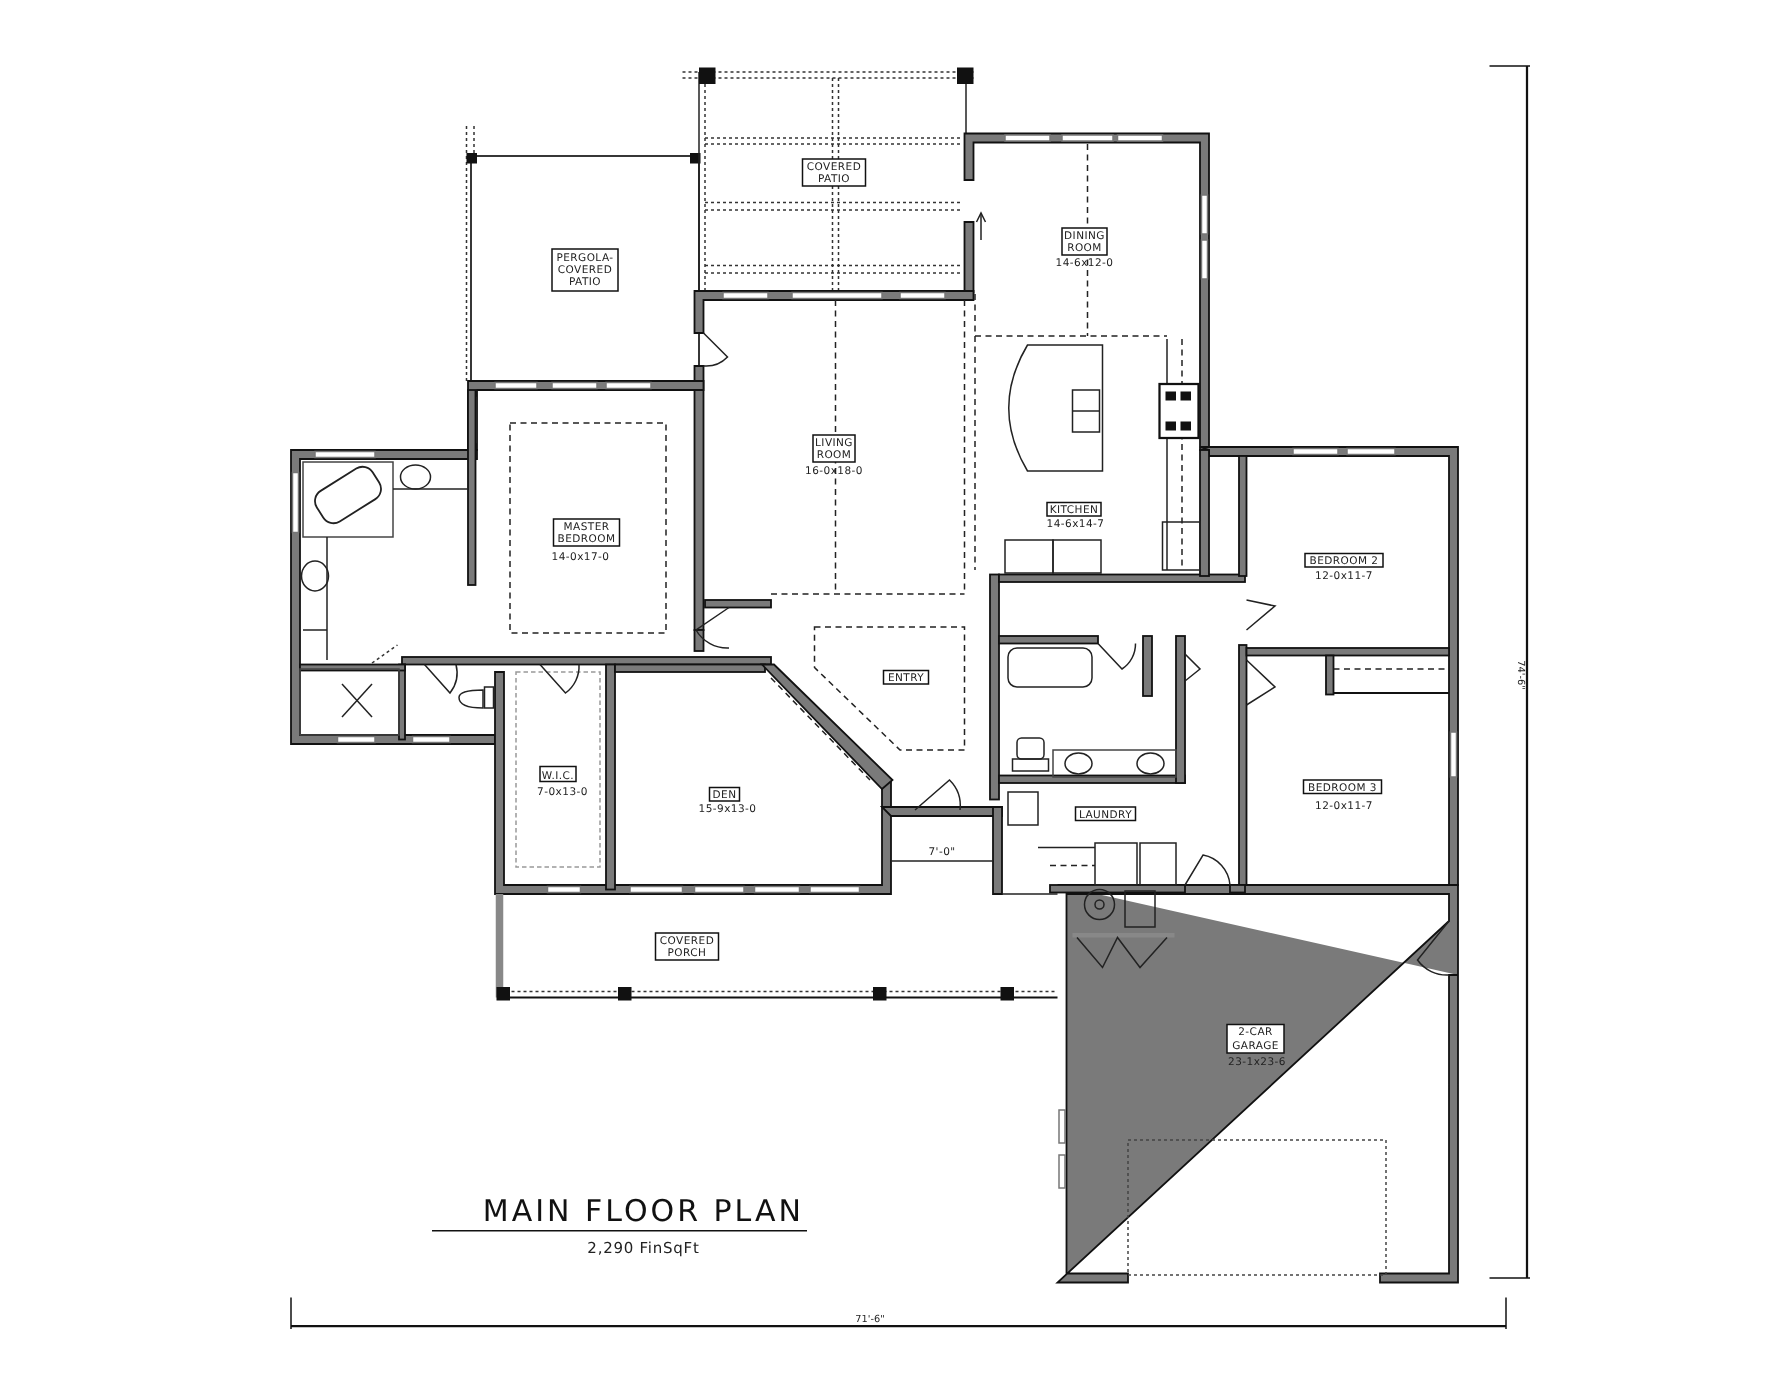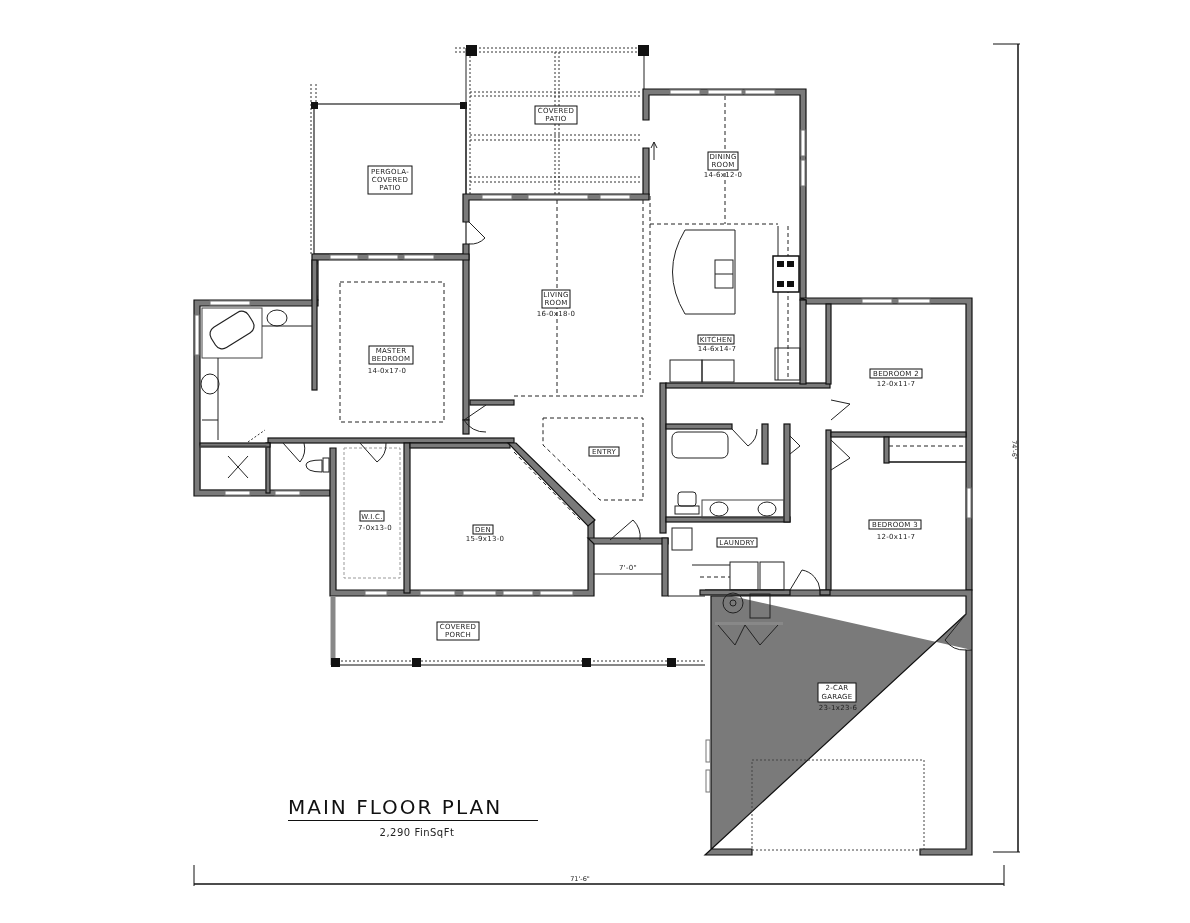--- a/index.html
+++ b/index.html
@@ -9,23 +9,23 @@
   .wallline{stroke:#111;stroke-width:1.3;fill:none;}
   .gw{stroke:#888;stroke-width:5;fill:none;}
   .thin{stroke:#222;stroke-width:1;fill:none;}
   .dash{stroke:#222;stroke-width:1;fill:none;stroke-dasharray:4 3;}
   .dot{stroke:#333;stroke-width:1;fill:none;stroke-dasharray:2 2;}
   .post{fill:#111;}
   .win{fill:#fff;stroke:#777;stroke-width:1;}
   .lbl{font-family:"DejaVu Sans",sans-serif;font-size:7px;fill:#222;text-anchor:middle;letter-spacing:0.3px;}
   .lblbox{fill:#fff;stroke:#111;stroke-width:1;}
   .dim{font-family:"DejaVu Sans",sans-serif;font-size:6.5px;fill:#222;text-anchor:middle;}
-  .title{position:absolute;left:288px;top:795px;width:248px;text-align:left;font-family:"DejaVu Sans",sans-serif;font-size:20px;letter-spacing:2px;color:#111;font-weight:normal;}
+  .title{position:absolute;left:288px;top:795px;width:248px;text-align:right;font-family:"DejaVu Sans",sans-serif;font-size:20px;letter-spacing:2px;color:#111;font-weight:normal;}
   .title-rule{position:absolute;left:288px;top:820px;width:250px;height:0;border-top:1.5px solid #111;}
-  .subtitle{position:absolute;left:292px;top:827px;width:250px;text-align:center;font-family:"DejaVu Sans",sans-serif;font-size:10px;color:#222;letter-spacing:0.5px;}
+  .subtitle{position:absolute;left:304px;top:827px;width:250px;text-align:center;font-family:"DejaVu Sans",sans-serif;font-size:10px;color:#222;letter-spacing:0.5px;}
 </style>
 </head>
 <body>
 
 <svg id="plan" viewBox="0 0 1190 923" xmlns="http://www.w3.org/2000/svg">
 
   <g>
     <line x1="1018" y1="44" x2="1018" y2="852" stroke="#111" stroke-width="1.5"></line>
     <line x1="993" y1="44" x2="1020" y2="44" stroke="#111" stroke-width="1"></line>
     <line x1="993" y1="852" x2="1020" y2="852" stroke="#111" stroke-width="1"></line>

